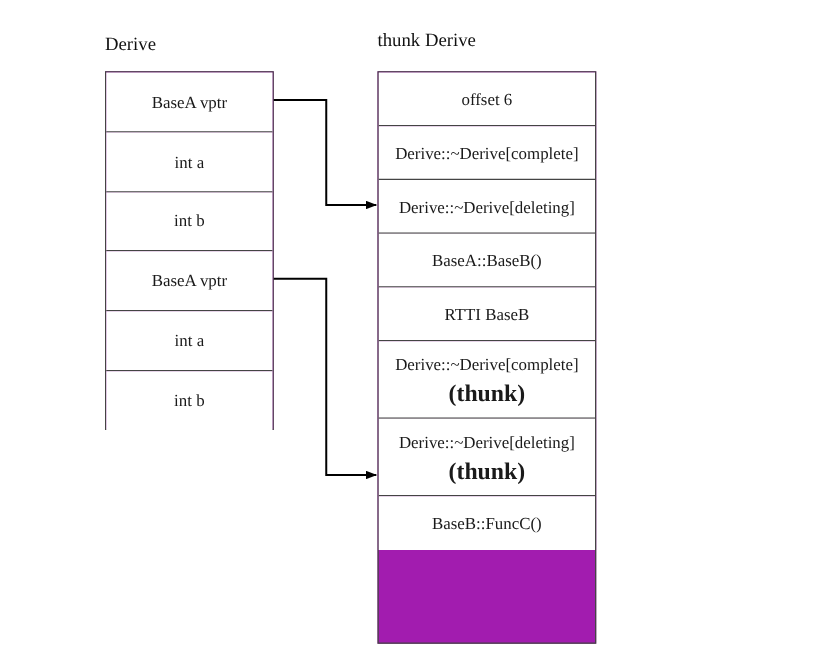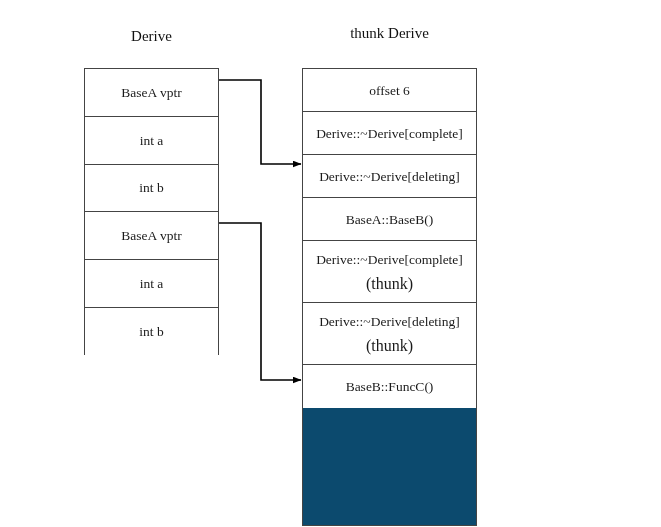--- a/index.html
+++ b/index.html
@@ -22,42 +22,40 @@
     top: 0;
     width: 661px;
     height: 527px;
   }
 
   
   .title {
     position: absolute;
     font-size: 15px;
     line-height: 18px;
-    text-align: center;
     white-space: nowrap;
     color: #111111;
   }
   #title-derive {
     left: 84px;
     top: 27px;
     width: 135px;
   }
   #title-vtable {
     left: 302px;
     top: 24px;
     width: 175px;
   }
 
   
   .box {
     position: absolute;
     box-sizing: border-box;
     border: 1px solid #444444;
-    background: #0c4a6e;
-    margin-top: 11px;
+    background: #a21caf;
   }
   #object-layout {
     left: 84px;
     top: 57px;
     width: 135px;
     height: 287px;
   }
   #vtable-layout {
     left: 302px;
     top: 57px;
@@ -88,22 +86,23 @@
 
   #vtable-layout .row {
     height: 43px;
   }
   #vtable-layout .row.tall {
     height: 62px;
     justify-content: space-evenly;
     padding: 4px 0;
   }
   .row .sub {
-    font-size: 16px;
+    font-size: 19px;
     line-height: 17px;
+    font-weight: bold;
   }
 
   
   #connectors {
     position: absolute;
     left: 0;
     top: 0;
     width: 661px;
     height: 527px;
     pointer-events: none;
@@ -145,20 +144,23 @@
     </div>
     <div class="row">
       <span>Derive::~Derive[complete]</span>
     </div>
     <div class="row">
       <span>Derive::~Derive[deleting]</span>
     </div>
     <div class="row">
       <span>BaseA::BaseB()</span>
     </div>
+    <div class="row">
+      <span>RTTI BaseB</span>
+    </div>
     <div class="row tall">
       <span>Derive::~Derive[complete]</span>
       <span class="sub">(thunk)</span>
     </div>
     <div class="row tall">
       <span>Derive::~Derive[deleting]</span>
       <span class="sub">(thunk)</span>
     </div>
     <div class="row">
       <span>BaseB::FuncC()</span>

